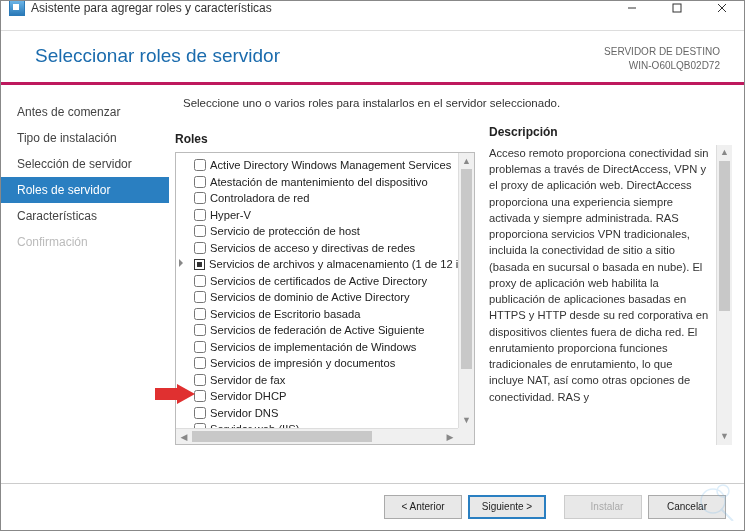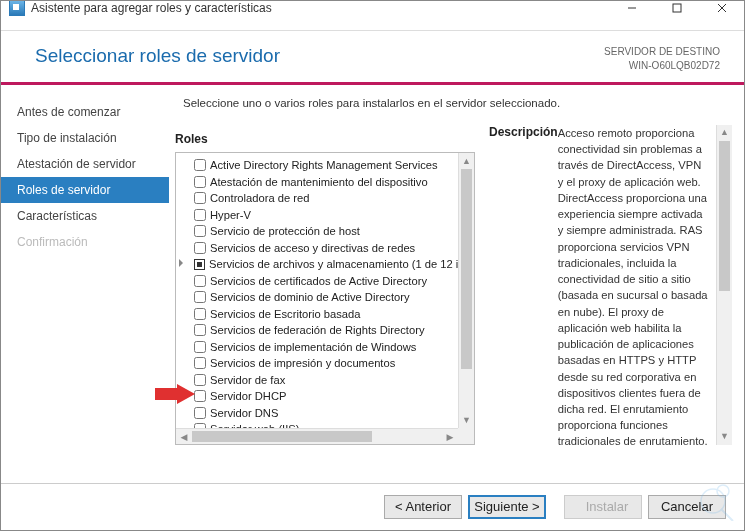--- a/index.html
+++ b/index.html
@@ -23,21 +23,21 @@
 .body { display: flex; height: 398px; }
 .sidebar { width: 168px; padding: 14px 0 0 0; background: #fff; }
 .side-item { font-size: 12px; padding: 6px 10px 6px 16px; color: #444; cursor: default; }
 .side-item.active { background: #2a7fc1; color: #fff; }
 .side-item.disabled { color: #bbb; }
 
 .main { flex: 1; padding: 12px 12px 0 6px; display: flex; flex-direction: column; }
 .instr { font-size: 11.5px; color: #333; margin-bottom: 16px; padding-left: 8px; }
 .cols { display: flex; gap: 14px; height: 320px; }
 .col-roles { width: 300px; display:flex; flex-direction:column;margin-top:7px; }
-.col-desc { flex: 1; display:flex; flex-direction:row; }
+.col-desc { flex: 1; display:flex; flex-direction:column; }
 .col-h { font-weight: 700; font-size: 12px; margin-bottom: 6px; color:#222; }
 
 .roles-box { border: 1px solid #bbb; background: #fff; flex:1; position: relative; overflow: hidden; }
 .roles-list { position:absolute; left:0; top:0; right:16px; bottom:16px; overflow:hidden; padding: 4px 0; }
 .role { display: flex; align-items: center; padding: 0 4px 0 18px; height: 16.5px; font-size: 11.2px; color: #222; white-space: nowrap; position: relative; }
 .role .exp { position:absolute; left:3px; top:3px; width:0; height:0; border-left:4px solid #888; border-top:4px solid transparent; border-bottom:4px solid transparent; }
 .role input { width: 12px; height: 12px; margin-right: 4px; }
 .role .sq { width:11px; height:11px; border:1px solid #333; margin-right:4px; background:#fff; position:relative; flex-shrink:0;}
 .role .sq.filled::after { content:""; position:absolute; left:2px; top:2px; right:2px; bottom:2px; background:#333; }
 .scroll-v { position:absolute; right:0; top:0; bottom:16px; width:16px; background:#f0f0f0; border-left:1px solid #ddd; }
@@ -54,21 +54,21 @@
 .desc-scroll { position:absolute; right:0; top:0; bottom:0; width:16px; background:#f0f0f0; border-left:1px solid #ddd;}
 .desc-scroll .thumb{ position:absolute; left:2px; right:2px; top:16px; height:150px; background:#c8c8c8;}
 .desc-scroll .arr{position:absolute; left:0; right:0; height:16px; display:flex; align-items:center; justify-content:center; color:#888; font-size:9px;}
 .desc-scroll .arr.up{top:0;} .desc-scroll .arr.dn{bottom:0;}
 
 
 .red-arrow { position:absolute; left:155px; top:384px; width:40px; height:20px; pointer-events:none; }
 
 
 .footer { height: 46px; border-top: 1px solid #ccc; display:flex; align-items:center; justify-content:flex-end; padding: 0 18px; gap:6px; background:#fff; }
-.btn { min-width: 78px; height: 24px; font-size:13px; background:#e8e8e8; border:1px solid #aaa; color:#222; display:flex; align-items:center; justify-content:center; }
+.btn { min-width: 78px; height: 24px; font-size:10px; background:#e8e8e8; border:1px solid #aaa; color:#222; display:flex; align-items:center; justify-content:center; }
 .btn.disabled { color:#aaa; border-color:#ccc;padding-left:8px; }
 .btn.primary { border:2px solid #2a7fc1; }
 .footer-gap { width: 6px; }
 
 
 .wm { position:absolute; right:6px; bottom:10px; width:46px; height:46px; opacity:.25; pointer-events:none; }
 .wm svg circle{ fill:none; stroke:#7ab9e8; stroke-width:1.5; }
 </style>
 </head>
 <body>
@@ -101,36 +101,36 @@
   <div class="dest">
     <div>SERVIDOR DE DESTINO</div>
     <div>WIN-O60LQB02D72</div>
   </div>
 </div>
 
 <div class="body">
   <div class="sidebar" id="sidebar">
       <div class="side-item">Antes de comenzar</div>
       <div class="side-item">Tipo de instalación</div>
-      <div class="side-item">Atestación de servidor</div>
+      <div class="side-item">Selección de servidor</div>
       <div class="side-item active">Roles de servidor</div>
       <div class="side-item">Características</div>
       <div class="side-item disabled">Confirmación</div>
     </div>
 
   <div class="main">
     <div class="instr">Seleccione uno o varios roles para instalarlos en el servidor seleccionado.</div>
     <div class="cols">
       <div class="col-roles">
         <div class="col-h">Roles</div>
         <div class="roles-box">
           <div class="roles-list" id="roles-list">
               <div class="role">
                 <input type="checkbox" style="">
-                <span>Active Directory Rights Management Services</span>
+                <span>Active Directory Windows Management Services</span>
               </div>
               <div class="role">
                 <input type="checkbox" style="">
                 <span>Atestación de mantenimiento del dispositivo</span>
               </div>
               <div class="role">
                 <input type="checkbox" style="">
                 <span>Controladora de red</span>
               </div>
               <div class="role">
@@ -157,21 +157,21 @@
               <div class="role">
                 <input type="checkbox" style="">
                 <span>Servicios de dominio de Active Directory</span>
               </div>
               <div class="role">
                 <input type="checkbox" style="">
                 <span>Servicios de Escritorio basada</span>
               </div>
               <div class="role">
                 <input type="checkbox" style="">
-                <span>Servicios de federación de Rights Directory</span>
+                <span>Servicios de federación de Active Siguiente</span>
               </div>
               <div class="role">
                 <input type="checkbox" style="">
                 <span>Servicios de implementación de Windows</span>
               </div>
               <div class="role">
                 <input type="checkbox" style="">
                 <span>Servicios de impresión y documentos</span>
               </div>
               <div class="role">

